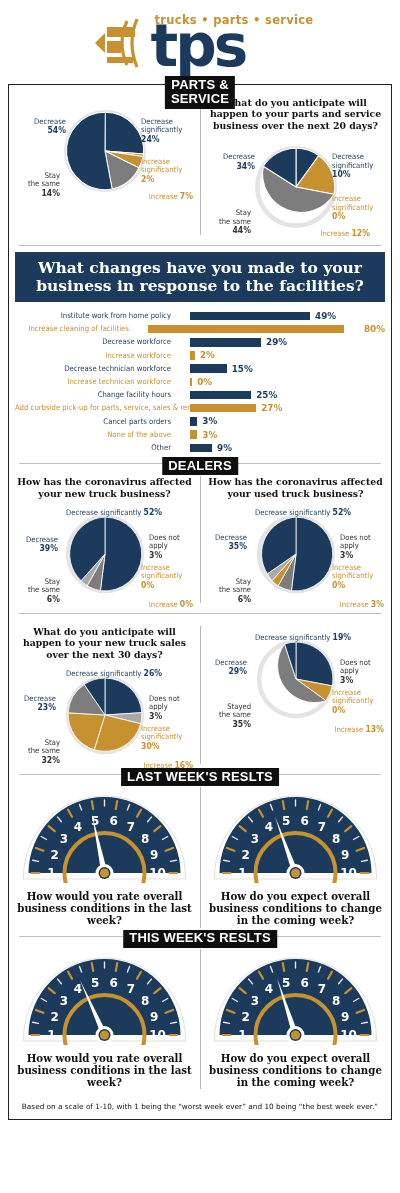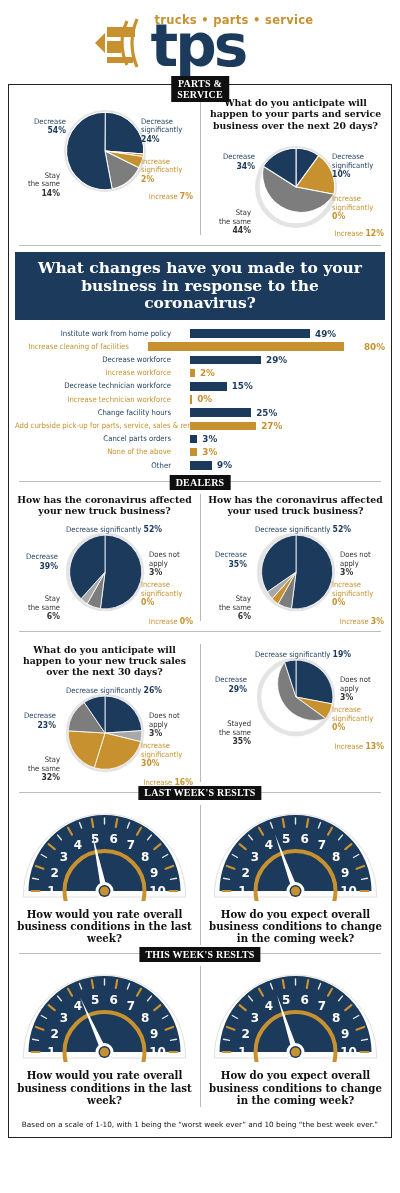--- a/index.html
+++ b/index.html
@@ -43,28 +43,28 @@
   }
 
   
   .tag-row { position: relative; height: 0; }
   .tag {
     position: absolute;
     left: 50%;
     transform: translateX(-50%);
     background: #0f0f0f;
     color: #fff;
-    font-size: 10px;
+    font-size: 13px;
     font-weight: bold;
     letter-spacing: .2px;
     padding: 1.5px 6px 2px 6px;
     line-height: 1.12;
     text-align: center;
     white-space: pre-line;
-    font-family: Liberation Serif, serif;
+    font-family: Liberation Sans, sans-serif;
     z-index: 5;
   }
   .tag.two-line { top: -9px; }
   .tag.one-line { top: -7px; }
 
   
   .pie-pair {
     display: flex;
     position: relative;
     padding: 9px 0 4px 0;
@@ -251,36 +251,36 @@
             <span>Decrease</span><br><b>34%</b>
           </div>
           <div class="plabel c-navy" style="right:-2px; top:12px; width:56px; text-align:left;">
             <span>Decrease
 significantly</span><br><b>10%</b>
           </div>
           <div class="plabel c-gold" style="right:-2px; top:54px; width:56px; text-align:left;">
             <span>Increase
 significantly</span><br><b>0%</b>
           </div>
-          <div class="plabel c-gold" style="right:2px; top:88px;">
+          <div class="plabel c-gold" style="right:16px; top:88px;">
             <span>Increase </span><b>12%</b>
           </div>
           <div class="plabel ta-r c-dark" style="left:-2px; top:68px; width:48px;">
             <span>Stay
 the same</span><br><b>44%</b>
           </div>
         </div>
       </div>
     </div>
 
     <div class="divider-h"></div>
 
     <div class="banner">
       <div>What changes have you made to your</div>
-      <div>business in response to the coronavirus?</div>
+      <div>business in response to the facilities?</div>
     </div>
 
     <div class="bars" id="bar-chart">
         <div class="bar-row">
           <div class="bar-label" style="color: rgb(27, 58, 92);">Institute work from home policy</div>
           <div class="bar-track">
             <div class="bar-fill" style="background: rgb(27, 58, 92); width: 120.05px;"></div>
             <div class="bar-val" style="color: rgb(27, 58, 92);">49%</div>
           </div>
         </div>

